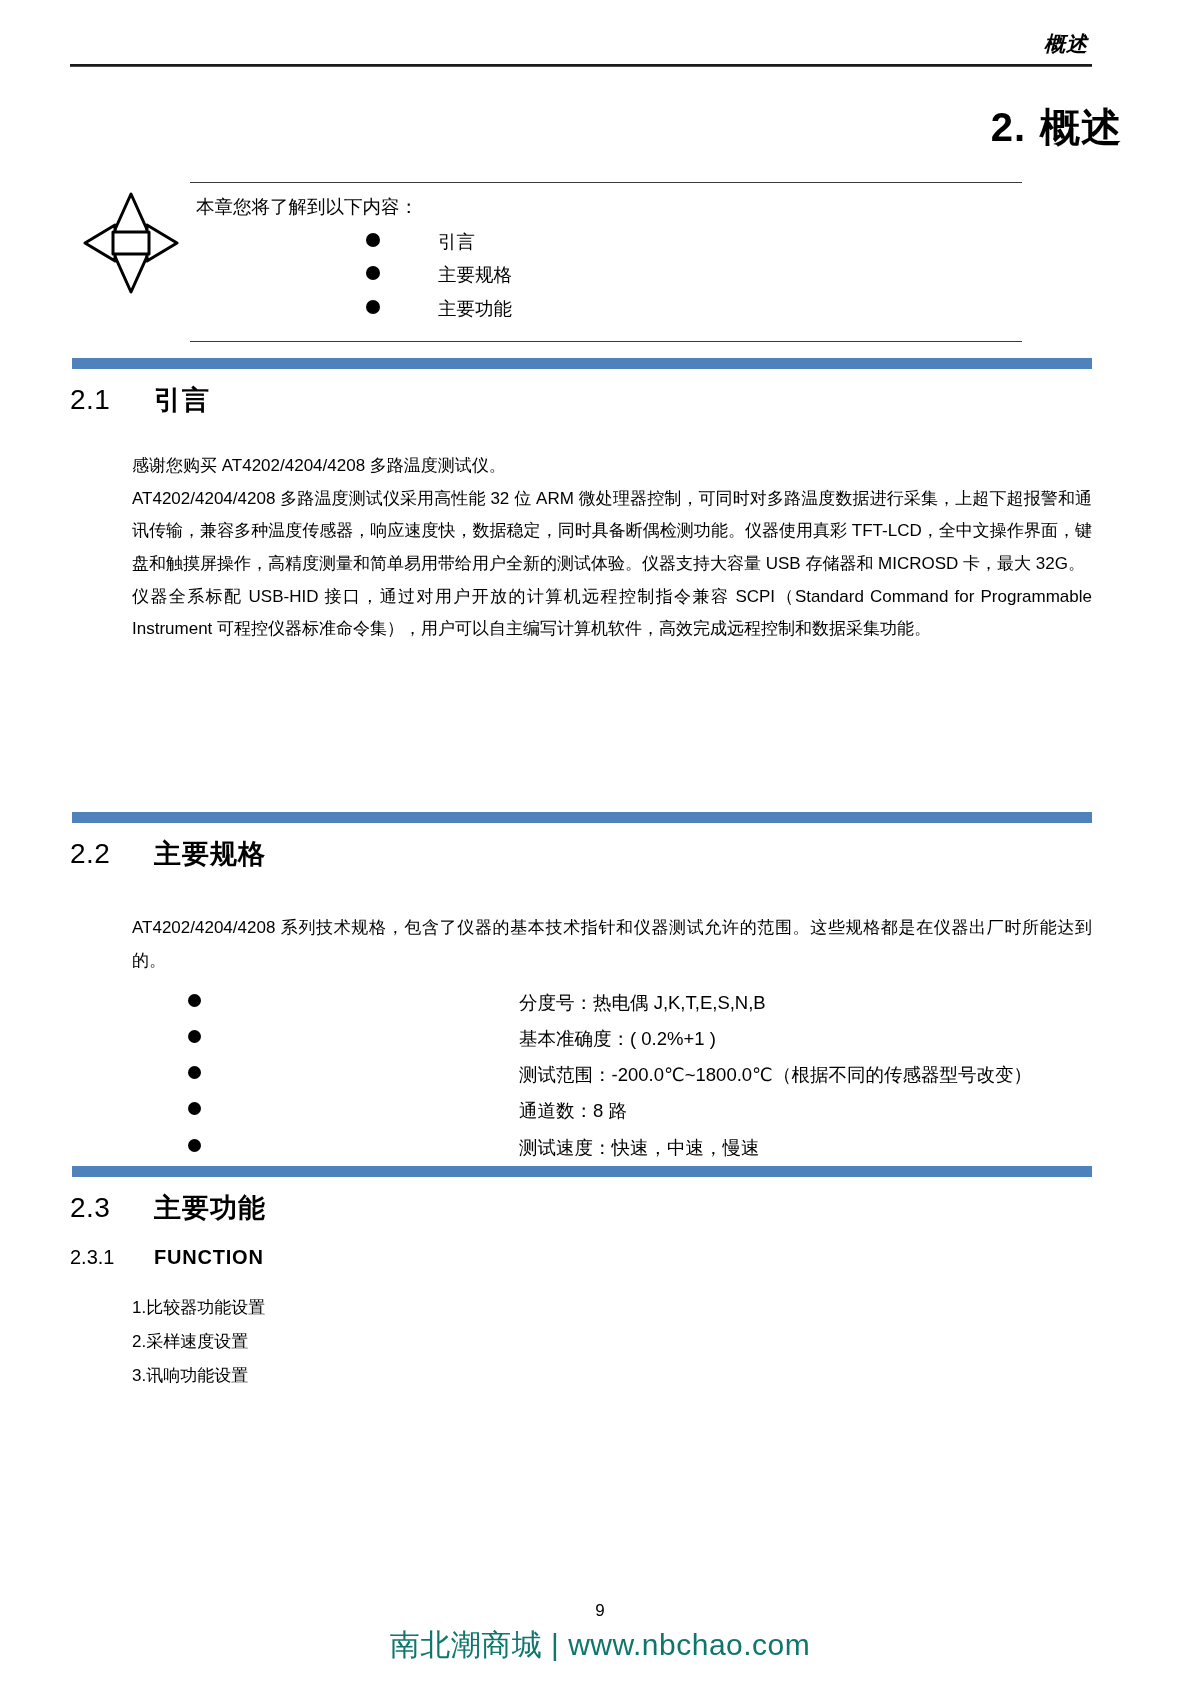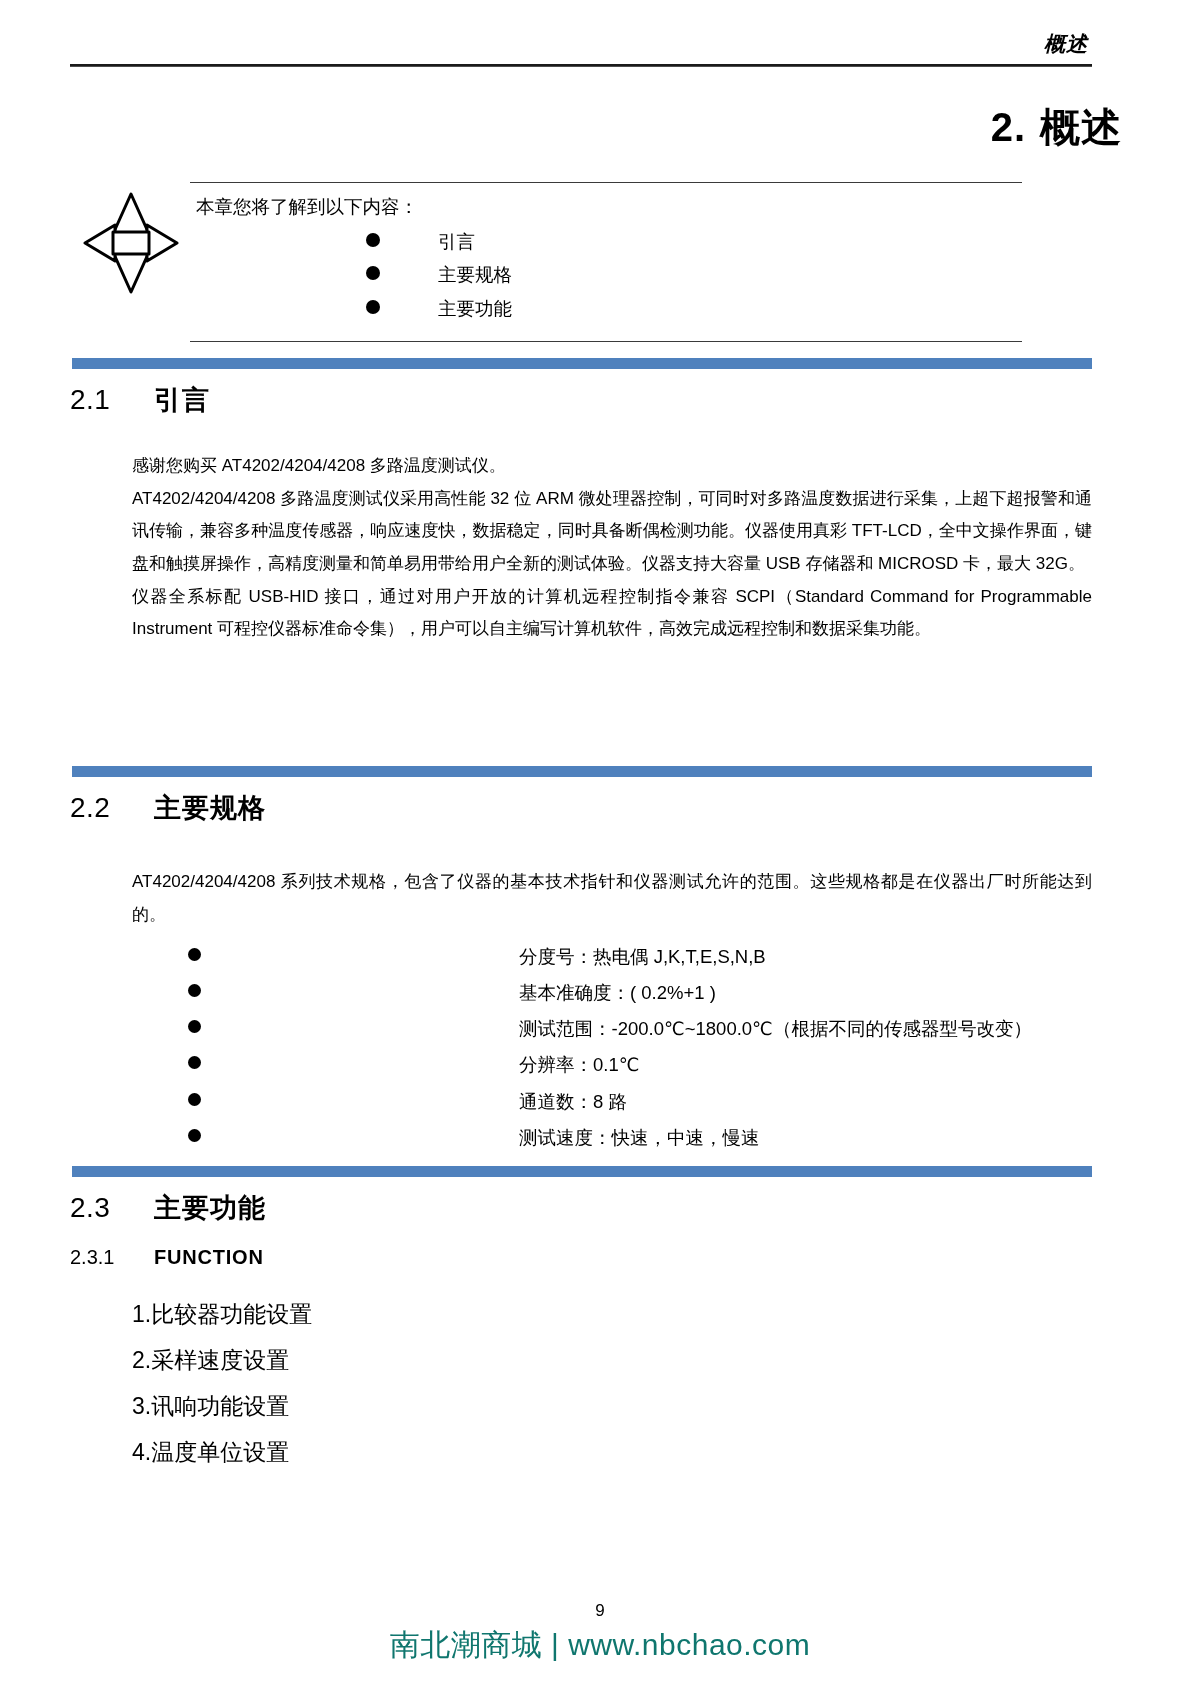--- a/index.html
+++ b/index.html
@@ -172,21 +172,21 @@
     display: flex;
     align-items: flex-start;
     font-size: 20px;
     margin-top: 20px;
   }
   .subsec-num { width: 84px; flex: 0 0 84px; font-weight: 400; }
   .subsec-title { font-weight: 700; letter-spacing: 0.8px; }
 
   .func-list { list-style: none; margin: 22px 0 0 0; padding: 0; margin-left: 62px; }
   .func-list li {
-    font-size: 23px;
+    font-size: 17px;
     line-height: 2.0;
   }
 
   
   .footer {
     position: absolute;
     left: 0;
     right: 0;
     bottom: 36px;
     text-align: center;
@@ -259,45 +259,41 @@
       <span class="sec-num">2.1</span>
       <span class="sec-title">引言</span>
     </div>
     <div class="para-block" style="margin-top:32px;">
       <p class="body-text">感谢您购买 AT4202/4204/4208 多路温度测试仪。</p>
       <p class="body-text">AT4202/4204/4208 多路温度测试仪采用高性能 32 位 ARM 微处理器控制，可同时对多路温度数据进行采集，上超下超报警和通讯传输，兼容多种温度传感器，响应速度快，数据稳定，同时具备断偶检测功能。仪器使用真彩 TFT-LCD，全中文操作界面，键盘和触摸屏操作，高精度测量和简单易用带给用户全新的测试体验。仪器支持大容量 USB 存储器和 MICROSD 卡，最大 32G。</p>
       <p class="body-text">仪器全系标配 USB-HID 接口，通过对用户开放的计算机远程控制指令兼容 SCPI（Standard Command for Programmable Instrument 可程控仪器标准命令集），用户可以自主编写计算机软件，高效完成远程控制和数据采集功能。</p>
     </div>
   </div>
 
-  <div class="section" style="top:766px;">
+  <div class="section" style="top:812px;">
     <div class="accent-bar"></div>
     <div class="sec-head">
       <span class="sec-num">2.2</span>
       <span class="sec-title">主要规格</span>
     </div>
     <div class="para-block" style="margin-top:40px;">
       <p class="body-text">AT4202/4204/4208 系列技术规格，包含了仪器的基本技术指针和仪器测试允许的范围。这些规格都是在仪器出厂时所能达到的。</p>
     </div>
     <ul class="spec-list">
       <li>
         <span class="bullet"></span>
         <span class="spec-text">分度号：热电偶 J,K,T,E,S,N,B</span>
       </li>
       <li>
         <span class="bullet"></span>
         <span class="spec-text">基本准确度：( 0.2%+1 )</span>
       </li>
       <li>
         <span class="bullet"></span>
         <span class="spec-text">测试范围：-200.0℃~1800.0℃（根据不同的传感器型号改变）</span>
-      </li>
-      <li>
-        <span class="bullet"></span>
-        <span class="spec-text">分辨率：0.1℃</span>
       </li>
       <li>
         <span class="bullet"></span>
         <span class="spec-text">通道数：8 路</span>
       </li>
       <li>
         <span class="bullet"></span>
         <span class="spec-text">测试速度：快速，中速，慢速</span>
       </li>
     </ul>
@@ -310,21 +306,20 @@
       <span class="sec-title">主要功能</span>
     </div>
     <div class="subsec-head">
       <span class="subsec-num">2.3.1</span>
       <span class="subsec-title">FUNCTION</span>
     </div>
     <ul class="func-list">
       <li>1.比较器功能设置</li>
       <li>2.采样速度设置</li>
       <li>3.讯响功能设置</li>
-      <li>4.温度单位设置</li>
     </ul>
   </div>
 
   <div class="footer">
     <div class="page-number">9</div>
     <div class="watermark">南北潮商城 | www.nbchao.com</div>
   </div>
 
 </div>
 

